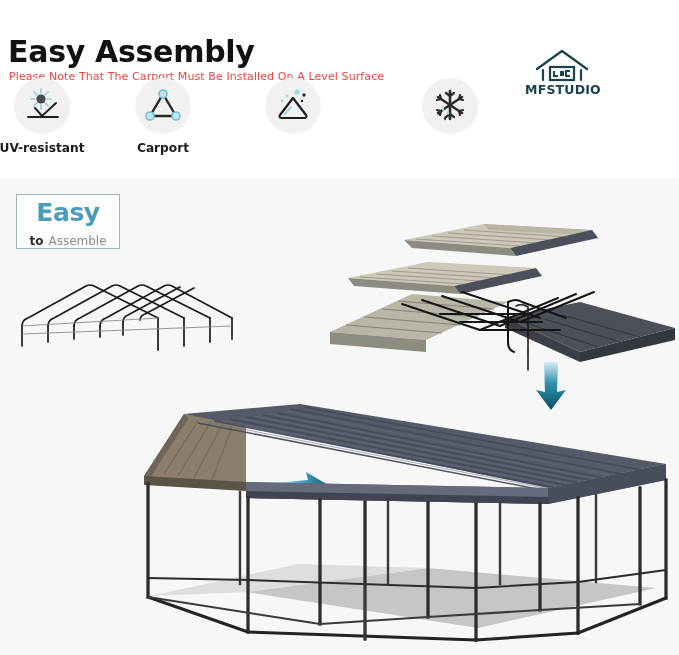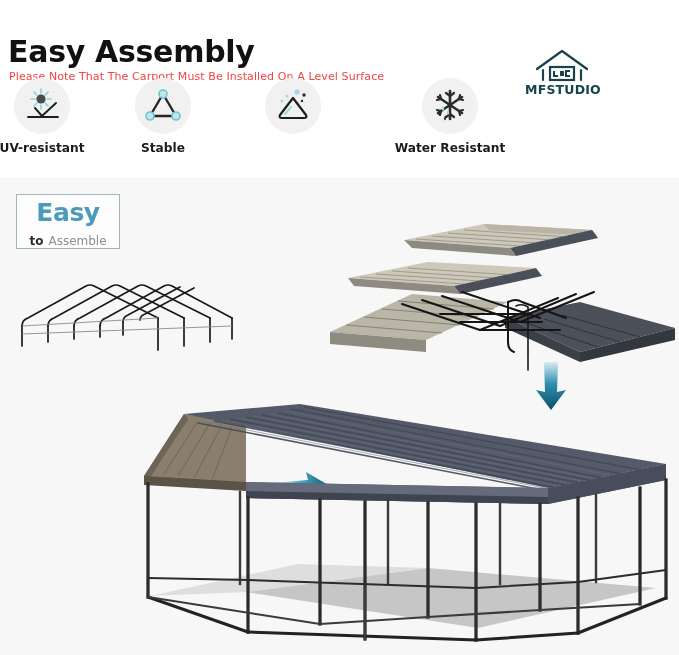--- a/index.html
+++ b/index.html
@@ -124,21 +124,21 @@
 
     <div class="feature f1">
       <div class="fcircle">
         <svg width="36" height="34" viewBox="0 0 36 34">
           <path d="M18 5 L31 27 L5 27 Z" fill="none" stroke="#262626" stroke-width="2.4" stroke-linejoin="round"></path>
           <circle cx="18" cy="5" r="4" fill="#bfe6ec" stroke="#6fc3d2" stroke-width="1.6"></circle>
           <circle cx="31" cy="27" r="4" fill="#bfe6ec" stroke="#6fc3d2" stroke-width="1.6"></circle>
           <circle cx="5" cy="27" r="4" fill="#bfe6ec" stroke="#6fc3d2" stroke-width="1.6"></circle>
         </svg>
       </div>
-      <div class="flabel">Stable</div>
+      <div class="flabel">Carport</div>
     </div>
 
     <div class="feature f2">
       <div class="fcircle">
         <svg width="40" height="38" viewBox="0 0 40 38">
           <path d="M20 11 L33 28 Q34.5 31 31 31 L9 31 Q5.5 31 7 28 Z" fill="none" stroke="#1e1e1e" stroke-width="2.2" stroke-linejoin="round"></path>
           <line x1="12" y1="27" x2="18" y2="20" stroke="#9fd9e4" stroke-width="2" stroke-linecap="round"></line>
           <circle cx="24" cy="5" r="2.6" fill="#9fd9e4"></circle>
           <circle cx="31" cy="8" r="1.7" fill="#2b2b2b"></circle>
           <circle cx="14" cy="9" r="1.6" fill="#9fd9e4"></circle>
@@ -169,21 +169,20 @@
               <line x1="29" y1="13" x2="33" y2="14"></line>
             <line x1="11" y1="25" x2="10" y2="29"></line>
               <line x1="11" y1="25" x2="7" y2="24"></line>
           </g>
           <path d="M13 20 q2.6 3.4 0 5 q-2.6 -1.6 0 -5 Z" fill="#9fd9e4"></path>
           <path d="M18 24 q2.6 3.4 0 5 q-2.6 -1.6 0 -5 Z" fill="#9fd9e4"></path>
           <path d="M9 25 q2.2 3 0 4.4 q-2.2 -1.4 0 -4.4 Z" fill="#2b2b2b"></path>
           <path d="M15 30 q2.2 3 0 4.4 q-2.2 -1.4 0 -4.4 Z" fill="#2b2b2b"></path>
         </svg>
       </div>
-      <div class="flabel">Water Resistant</div>
     </div>
   </div>
 
   <div class="panel">
 
     <div class="badge">
       <div class="badge-easy">Easy</div>
       <div class="badge-sub">
         <span class="badge-to">to</span>
         <span class="badge-assemble">Assemble</span>

